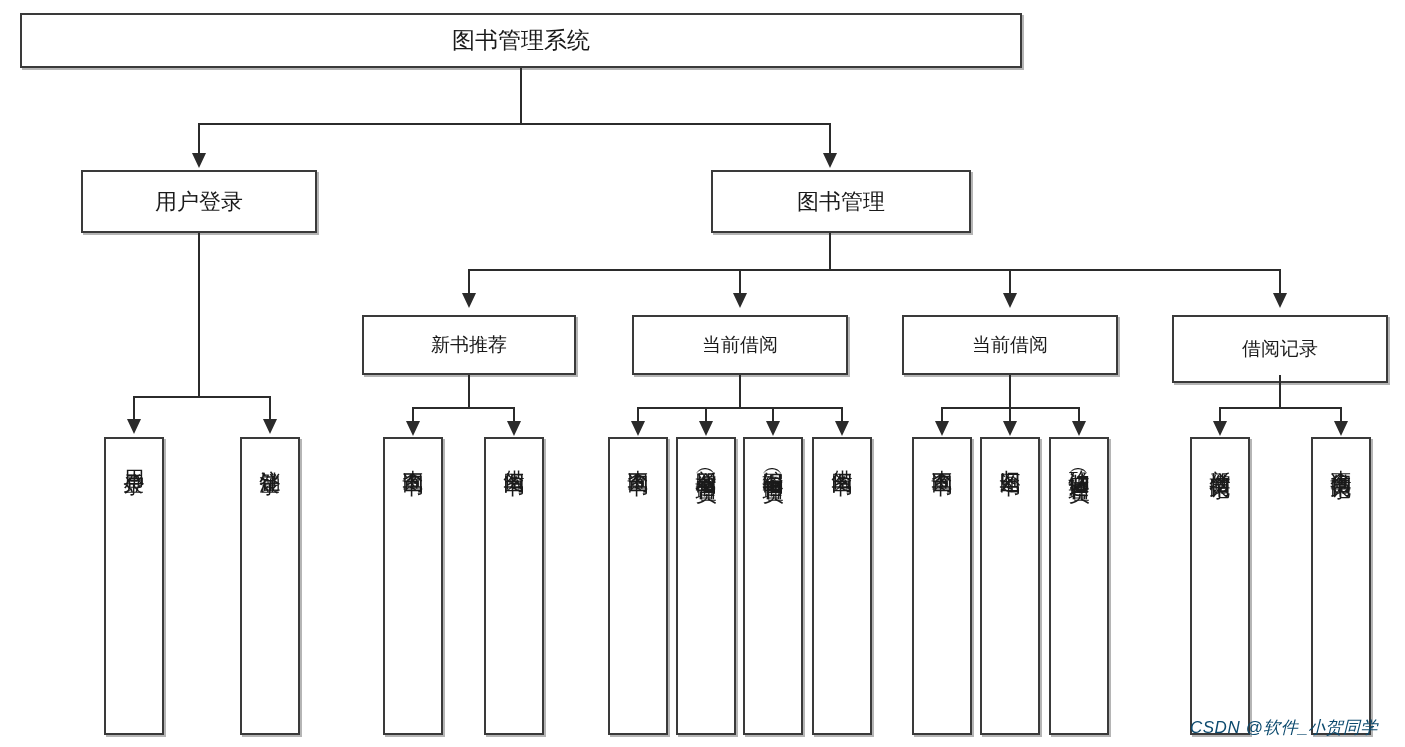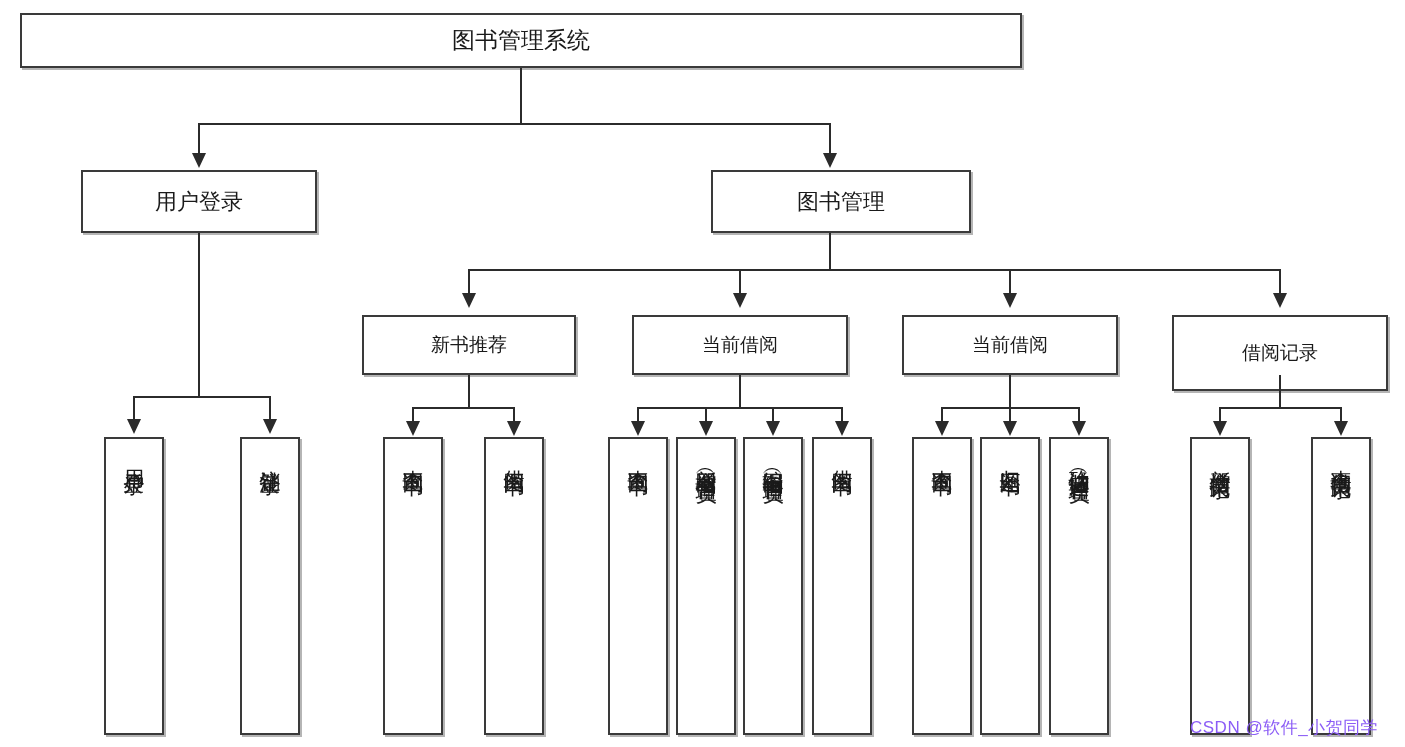--- a/index.html
+++ b/index.html
@@ -70,24 +70,25 @@
     height: 0;
     border-left: 7px solid transparent;
     border-right: 7px solid transparent;
     border-top: 15px solid #2b2b2b;
   }
 
   
   #watermark {
     position: absolute;
     font-size: 17px;
-    color: #8b5cf6;
+    color: #0c4a6e;
     letter-spacing: 0.5px;
     white-space: nowrap;
     pointer-events: none;
+    font-style: italic;
   }
 </style>
 </head>
 <body>
 
 <div id="canvas">
 
   <div class="node root" style="left:20px; top:13px; width:1002px; height:55px;">
     <span class="label">图书管理系统</span>
   </div>
@@ -134,21 +135,21 @@
 
   <div class="node level2" style="left:362px; top:315px; width:214px; height:60px;">
     <span class="label">新书推荐</span>
   </div>
   <div class="node level2" style="left:632px; top:315px; width:216px; height:60px;">
     <span class="label">当前借阅</span>
   </div>
   <div class="node level2" style="left:902px; top:315px; width:216px; height:60px;">
     <span class="label">当前借阅</span>
   </div>
-  <div class="node level2" style="left:1172px; top:315px; width:216px; height:76px;">
+  <div class="node level2" style="left:1172px; top:315px; width:216px; height:68px;">
     <span class="label">借阅记录</span>
   </div>
 
   <div class="vline" style="left:468px; top:375px; width:2px; height:32px;"></div>
   <div class="hline" style="left:412px; top:407px; width:102px; height:2px;"></div>
   <div class="vline" style="left:412px; top:407px; width:2px; height:16px;"></div>
   <div class="arrow" style="left:406px; top:421px;"></div>
   <div class="vline" style="left:513px; top:407px; width:2px; height:16px;"></div>
   <div class="arrow" style="left:507px; top:421px;"></div>
 

